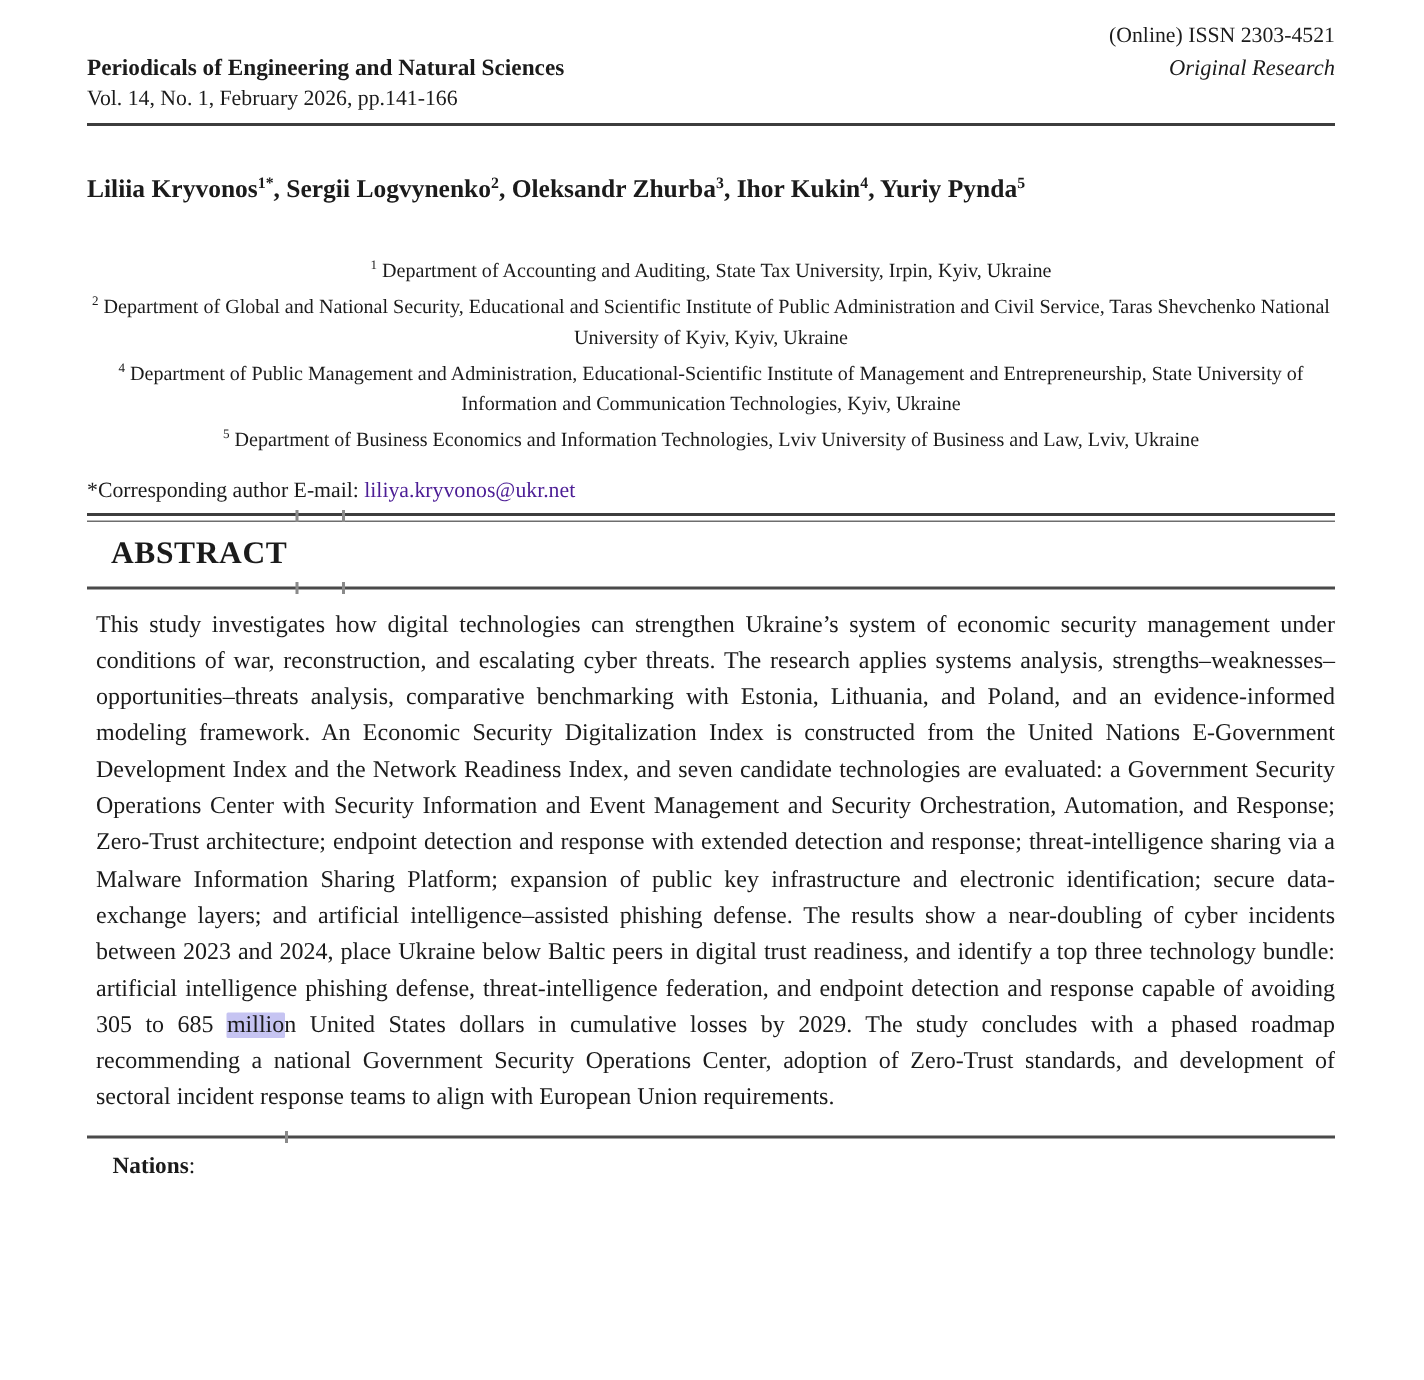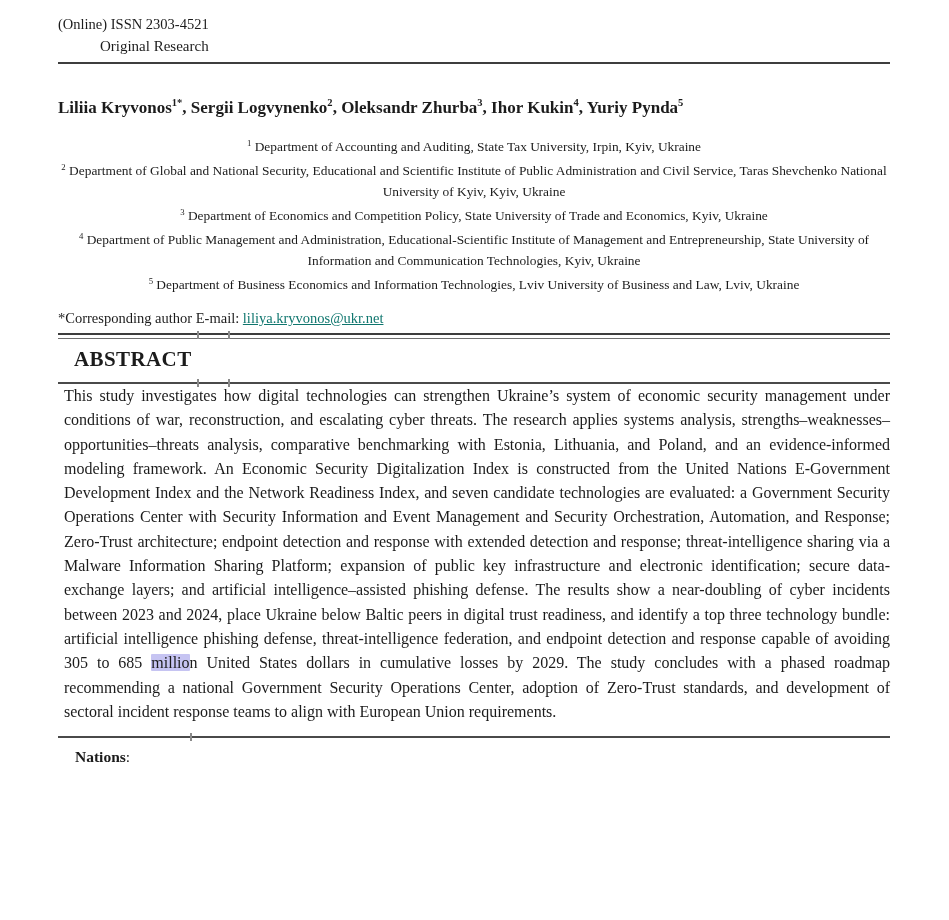--- a/index.html
+++ b/index.html
@@ -10,71 +10,74 @@
   }
   .page{padding:14px 59px 0 58px;}
 
   
   .hdr{display:flex;justify-content:space-between;align-items:flex-start;}
   .hdr-left{padding-top:21px;}
   .journal-name{font-weight:bold;font-size:15.5px;line-height:21px;}
   .volume-line{font-size:14.5px;line-height:21px;}
   .hdr-right{text-align:right;}
   .issn{font-size:14.5px;line-height:21px;}
-  .article-type{font-size:15px;line-height:22px;}
+  .article-type{font-style:italic;font-size:15px;line-height:22px;}
   .hdr-rule{border:0;border-top:2px solid #3d3d3d;margin:5px 0 0 0;}
 
   
   .title{margin-top:45px;text-align:center;font-weight:bold;font-size:22.5px;line-height:33px;}
   .authors{margin-top:28px;font-weight:bold;font-size:17px;line-height:21px;}
   .authors sup{font-size:0.62em;vertical-align:super;}
-  .affils{margin-top:15px;text-align:center;font-size:13.4px;line-height:20px;}
+  .affils{margin-top:29px;text-align:center;font-size:13.4px;line-height:20px;}
   .affil sup{font-size:0.65em;vertical-align:super;}
   .corresponding{margin-top:13px;font-size:14.5px;line-height:20px;}
-  .email-link{text-decoration:underline;color:#0f766e;cursor:pointer;}
+  .email-link{color:#4c1d95;cursor:pointer;}
 
   
   .rule-wrap{position:relative;margin-top:5px;}
   .double-rule{height:3px;border-top:2px solid #3d3d3d;border-bottom:1px solid #6e6e6e;}
   .single-rule{height:0;border-top:2px solid #4a4a4a;}
   .tick{position:absolute;top:-3px;width:1.5px;height:8px;background:#8a8a8a;}
 
   
   .abstract-heading{margin:10px 0 0 16px;font-weight:bold;font-size:21px;letter-spacing:0.4px;line-height:20px;}
   .abstract-rule{margin-top:13px;}
   .abstract-body{
-    margin-top:0;margin-left:6px;
+    margin-top:12px;margin-left:6px;
     font-size:16px;line-height:24.3px;text-align:justify;text-justify:inter-word;
   }
   .hl{border-radius:1px;}
 
   
   .kw-rule{margin-top:12px;}
   .keywords-row{margin:8px 0 0 17px;font-size:15.5px;line-height:21px;display:flex;}
   .kw-label-cell{width:135px;flex:0 0 135px;}
   .kw-label{font-weight:bold;}
 </style>
 </head>
 <body>
 
 <div class="page">
 
   <div class="hdr">
+    <div class="hdr-left">
+      <div class="journal-name">Periodicals of Engineering and Natural Sciences</div>
+      <div class="volume-line">Vol. 14, No. 1, February 2026, pp.141-166</div>
+    </div>
     <div class="hdr-right">
       <div class="issn">(Online) ISSN 2303-4521</div>
       <div class="article-type">Original Research</div>
     </div>
   </div>
   <hr class="hdr-rule">
 
   <div class="authors"><span>Liliia Kryvonos</span><sup>1*</sup>, <span>Sergii Logvynenko</span><sup>2</sup>, <span>Oleksandr Zhurba</span><sup>3</sup>, <span>Ihor Kukin</span><sup>4</sup>, <span>Yuriy Pynda</span><sup>5</sup></div>
   <div class="affils">
       <div class="affil"><sup>1</sup> Department of Accounting and Auditing, State Tax University, Irpin, Kyiv, Ukraine</div>
       <div class="affil"><sup>2</sup> Department of Global and National Security, Educational and Scientific Institute of Public Administration and Civil Service, Taras Shevchenko National University of Kyiv, Kyiv, Ukraine</div>
-      <div class="affil"><sup>3</sup> Department of Economics and Competition Policy, State University of Trade and Economics, Kyiv, Ukraine</div>
       <div class="affil"><sup>4</sup> Department of Public Management and Administration, Educational-Scientific Institute of Management and Entrepreneurship, State University of Information and Communication Technologies, Kyiv, Ukraine</div>
       <div class="affil"><sup>5</sup> Department of Business Economics and Information Technologies, Lviv University of Business and Law, Lviv, Ukraine</div>
     </div>
 
   <div class="corresponding">
     <span>*Corresponding author E-mail: </span><span class="email-link">liliya.kryvonos@ukr.net</span>
   </div>
 
   <div class="rule-wrap">
     <div class="double-rule"></div>

